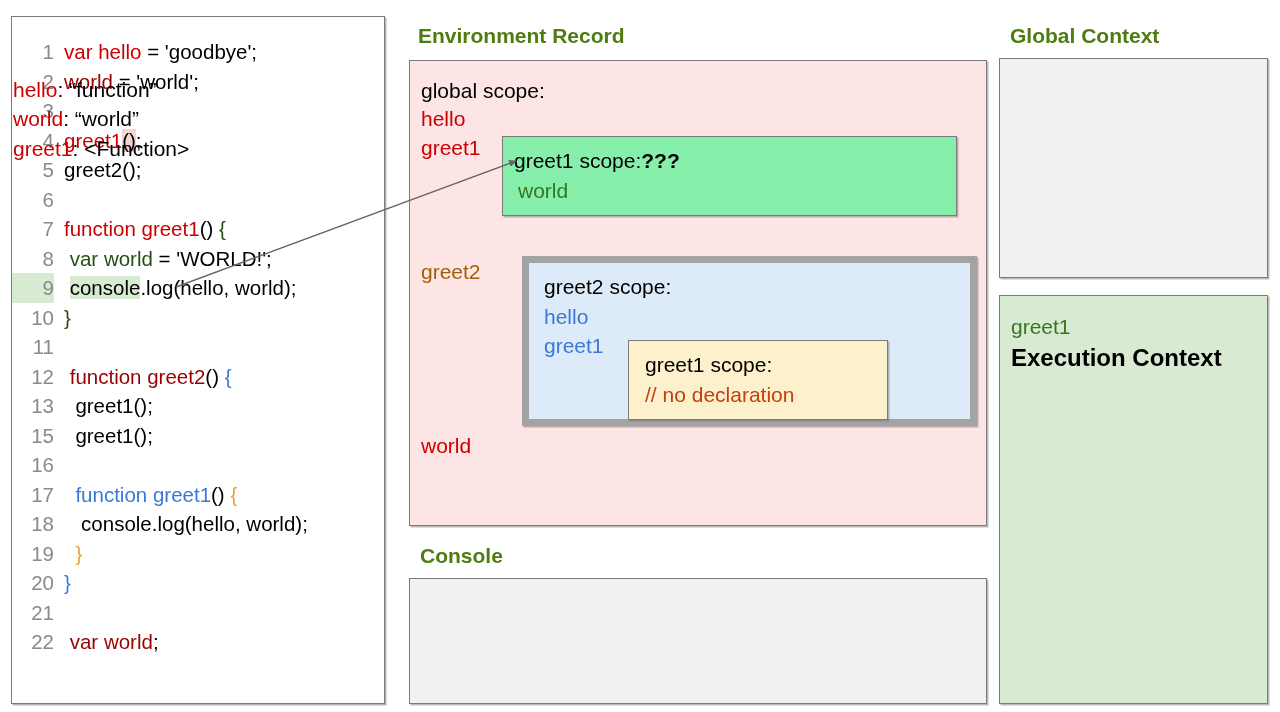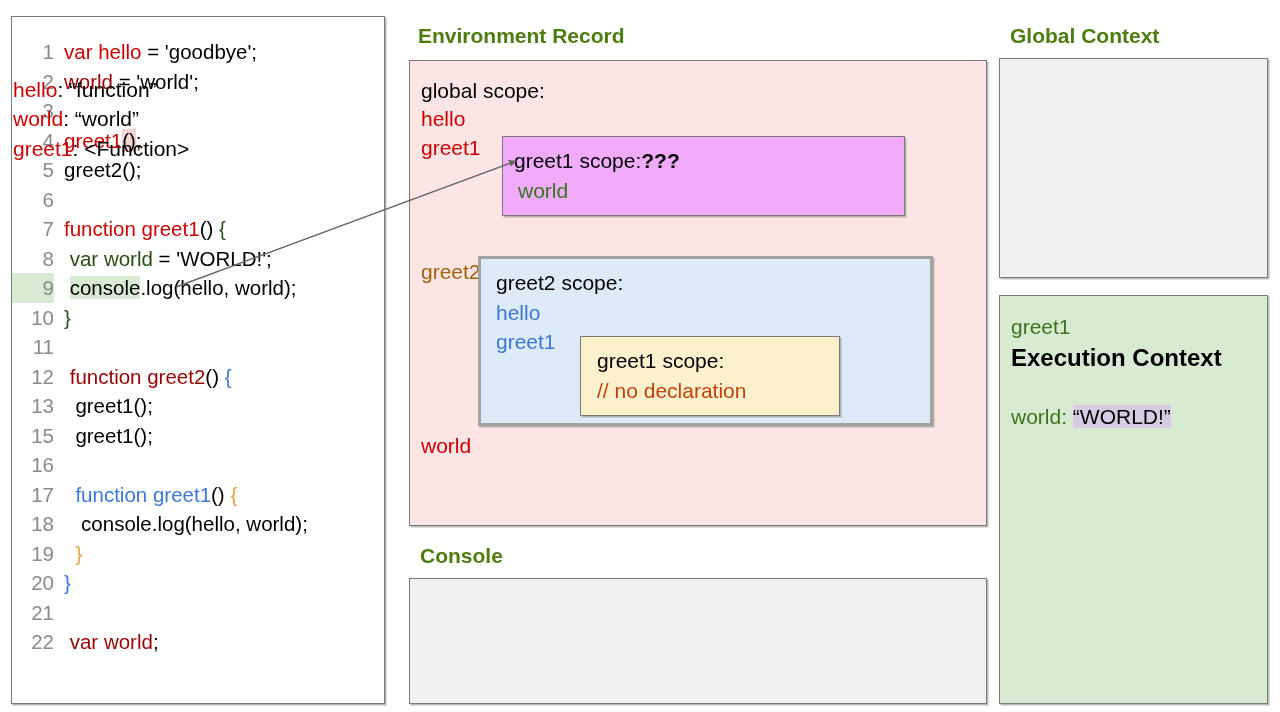--- a/index.html
+++ b/index.html
@@ -59,31 +59,31 @@
     box-shadow:1.5px 1.5px 0 0 rgba(120,120,120,.5);
   }
   .env-label{position:absolute;font-size:21px;}
   #global-scope-label{left:421px;top:79px;color:#000;font-size:21px;}
   #env-hello{left:421px;top:107px;color:#cc0000;}
   #env-greet1{left:421px;top:136px;color:#cc0000;}
   #env-greet2{left:421px;top:248px;color:#a16207;margin-top:12px;}
   #env-world{left:421px;top:434px;color:#cc0000;}
 
   #greet1-scope-box{
-    position:absolute;left:502px;top:136px;width:403px;height:80px;
-    background:#f0abfc;border:1px solid #7a7a7a;box-sizing:border-box;
+    position:absolute;left:502px;top:136px;width:455px;height:80px;
+    background:#86efac;border:1px solid #7a7a7a;box-sizing:border-box;
     box-shadow:1.5px 1.5px 0 0 rgba(120,120,120,.5);
   }
   #greet1-scope-title{position:absolute;left:11px;top:12px;font-size:21px;color:#000;white-space:pre;}
   #greet1-scope-title b{font-weight:bold;}
   #greet1-scope-world{position:absolute;left:15px;top:42px;font-size:21px;color:#38761d;}
 
   #greet2-scope-box{
-    position:absolute;left:478px;top:256px;width:455px;height:170px;
-    background:#ddeaf7;border:3px solid #a3a3a3;box-sizing:border-box;
+    position:absolute;left:522px;top:256px;width:455px;height:170px;
+    background:#ddeaf7;border:7px solid #a3a3a3;box-sizing:border-box;
     box-shadow:1.5px 1.5px 0 0 rgba(120,120,120,.5);
   }
   #greet2-scope-title{position:absolute;left:15px;top:12px;font-size:21px;color:#000;}
   #greet2-hello{position:absolute;left:15px;top:42px;font-size:21px;color:#3c78d8;}
   #greet2-greet1{position:absolute;left:15px;top:71px;font-size:21px;color:#3c78d8;}
 
   #greet1-inner-box{
     position:absolute;left:99px;top:77px;width:260px;height:80px;
     background:#fdf0cd;border:1px solid #7a7a7a;box-sizing:border-box;
     box-shadow:1.5px 1.5px 0 0 rgba(120,120,120,.5);
@@ -190,21 +190,20 @@
 
   <div class="gc-row" id="gc-row-0"><span class="gc-key">hello</span><span>: </span><span>“function”</span></div>
 
   <div class="gc-row" id="gc-row-1"><span class="gc-key">world</span><span>: </span><span>“world”</span></div>
 
   <div class="gc-row" id="gc-row-2"><span class="gc-key">greet1</span><span>: </span><span>&lt;Function&gt;</span></div>
 
   <div id="exec-context-box"></div>
   <div id="exec-title-fn">greet1</div>
   <div id="exec-title-main">Execution Context</div>
-  <div id="exec-world-row"><span class="k">world</span><span class="k">: </span><span class="v">“WORLD!”</span></div>
 
   <svg id="arrow-svg" viewBox="0 0 1280 712">
     <defs>
       <marker id="ah" markerWidth="9" markerHeight="9" refX="7" refY="4.2" orient="auto" markerUnits="userSpaceOnUse">
         <path d="M0,0.6 L8,4.2 L0,7.8 z" fill="#666666"></path>
       </marker>
     </defs>
     <line x1="176" y1="287" x2="516" y2="161" stroke="#666666" stroke-width="1.4" marker-end="url(#ah)"></line>
   </svg>
 

